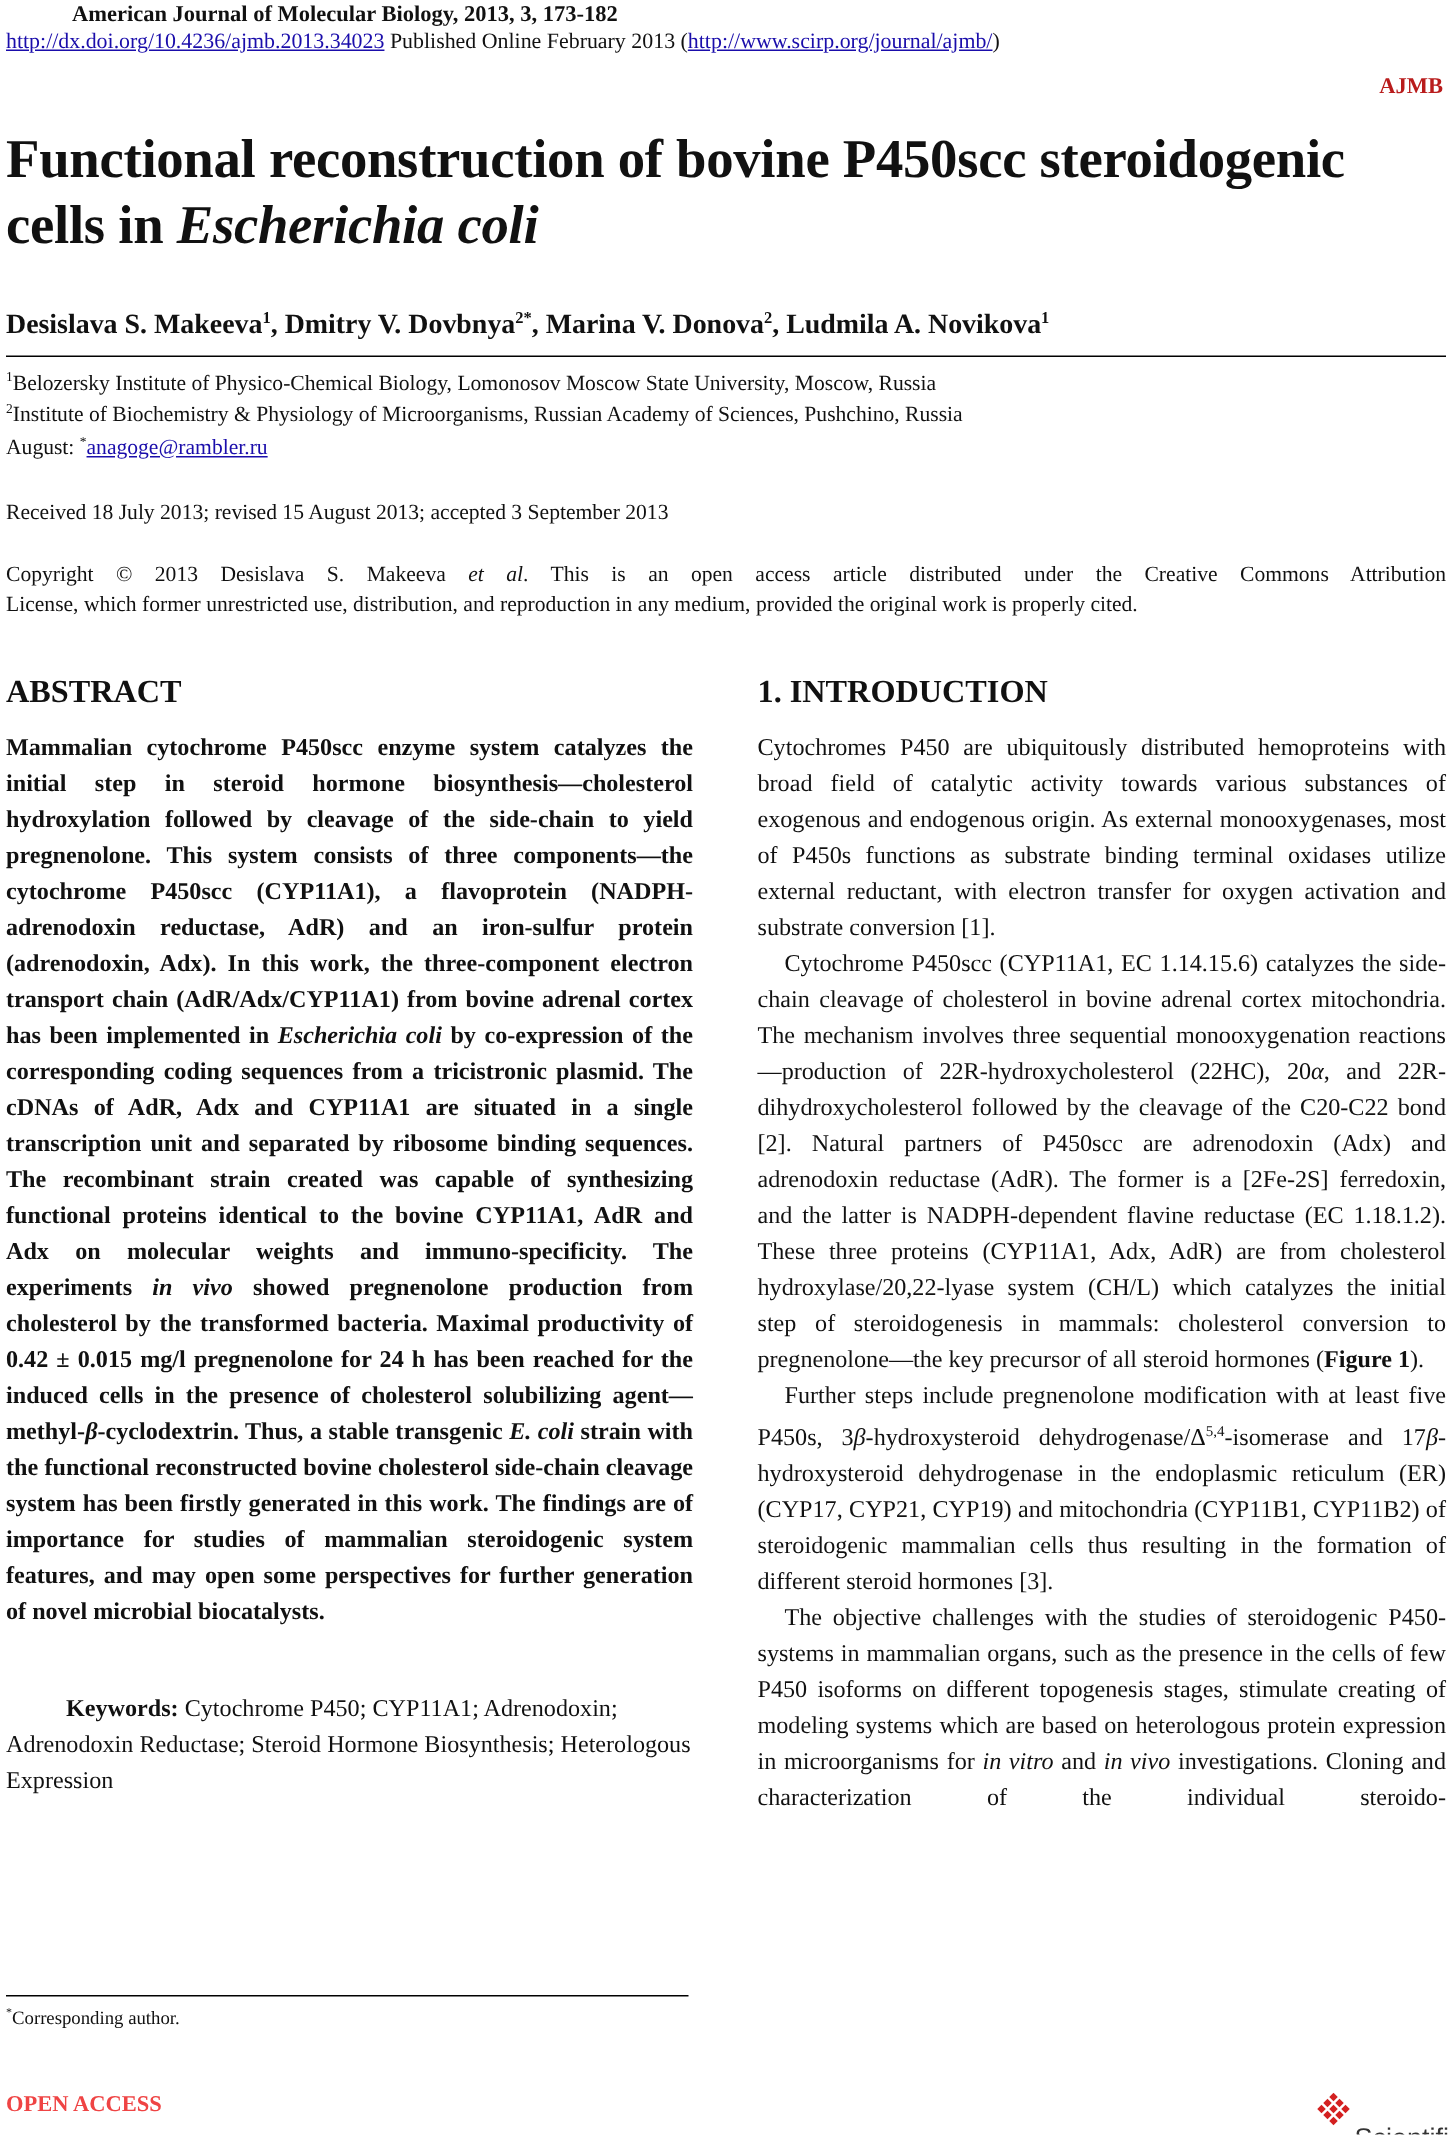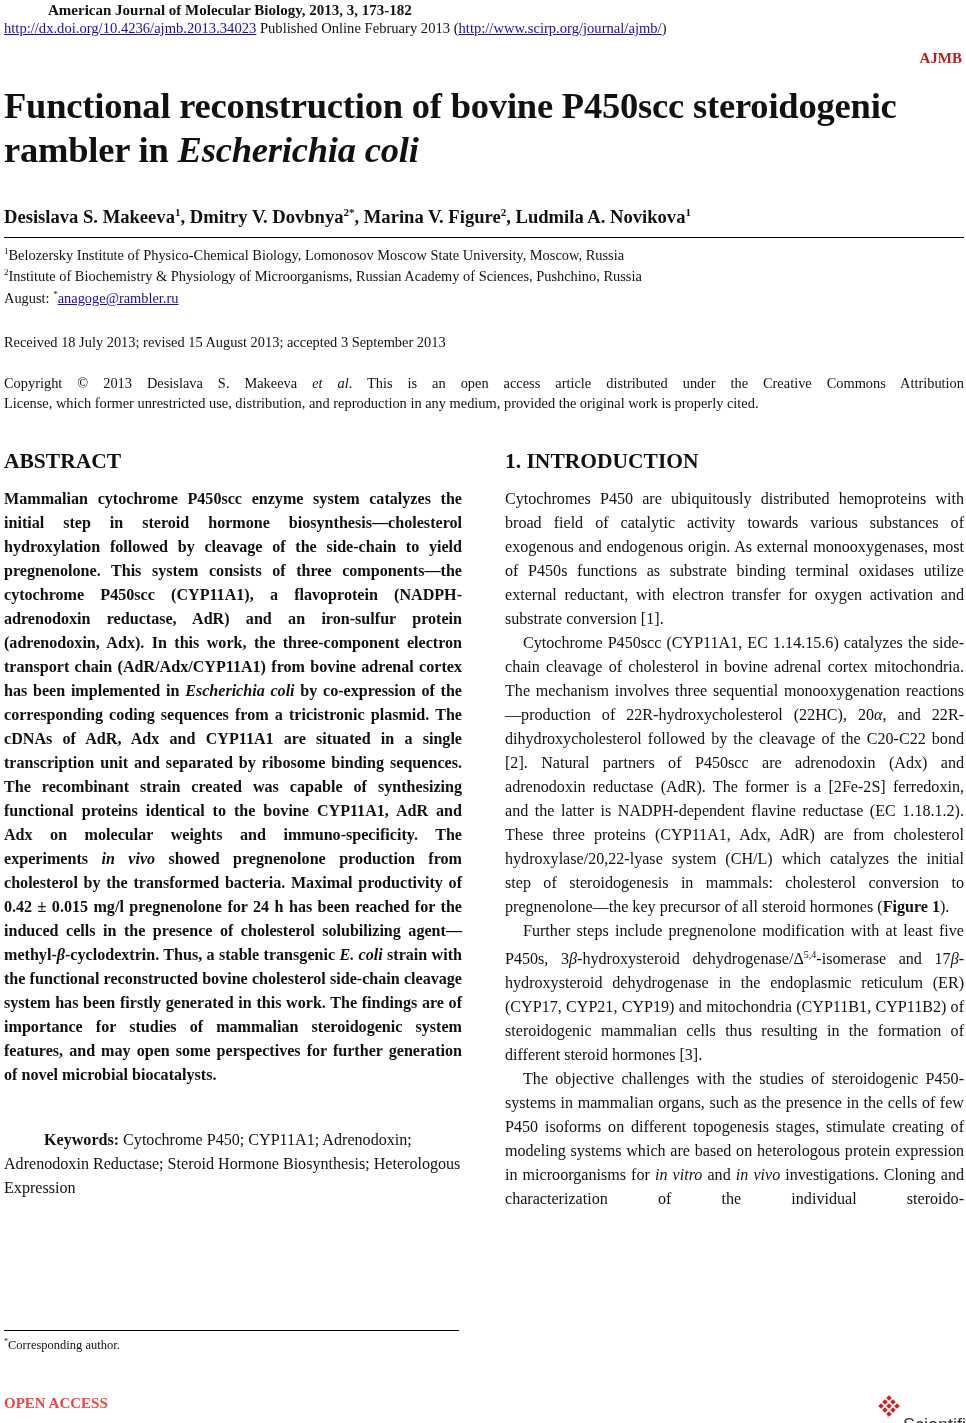--- a/index.html
+++ b/index.html
@@ -42,27 +42,27 @@
 <body>
 
 <div class="abs hdr1">American Journal of Molecular Biology, 2013, 3, 173-182</div>
 <div class="abs hdr-abbr">AJMB</div>
 <div class="abs hdr2">
   <a>http://dx.doi.org/10.4236/ajmb.2013.34023</a><span> Published Online February 2013 (</span><a>http://www.scirp.org/journal/ajmb/</a><span>)</span>
 </div>
 
 <div class="abs title">
   <span>Functional reconstruction of bovine P450scc steroidogenic</span><br>
-  <span>rambler in </span><i>Escherichia coli</i>
+  <span>cells in </span><i>Escherichia coli</i>
 </div>
 
 <div class="abs authors">
   <span>Desislava S. Makeeva</span><sup>1</sup><span>, </span>
   <span>Dmitry V. Dovbnya</span><sup>2*</sup><span>, </span>
-  <span>Marina V. Figure</span><sup>2</sup><span>, </span>
+  <span>Marina V. Donova</span><sup>2</sup><span>, </span>
   <span>Ludmila A. Novikova</span><sup>1</sup>
 </div>
 <div class="abs rule"></div>
 
 <div class="abs aff" style="top:246px"><sup>1</sup><span>Belozersky Institute of Physico-Chemical Biology, Lomonosov Moscow State University, Moscow, Russia</span></div>
 <div class="abs aff" style="top:267px"><sup>2</sup><span>Institute of Biochemistry &amp; Physiology of Microorganisms, Russian Academy of Sciences, Pushchino, Russia</span></div>
 <div class="abs aff" style="top:289px"><span>August: </span><sup>*</sup><a>anagoge@rambler.ru</a></div>
 
 <div class="abs dates">Received 18 July 2013; revised 15 August 2013; accepted 3 September 2013</div>
 <div class="abs copy">

